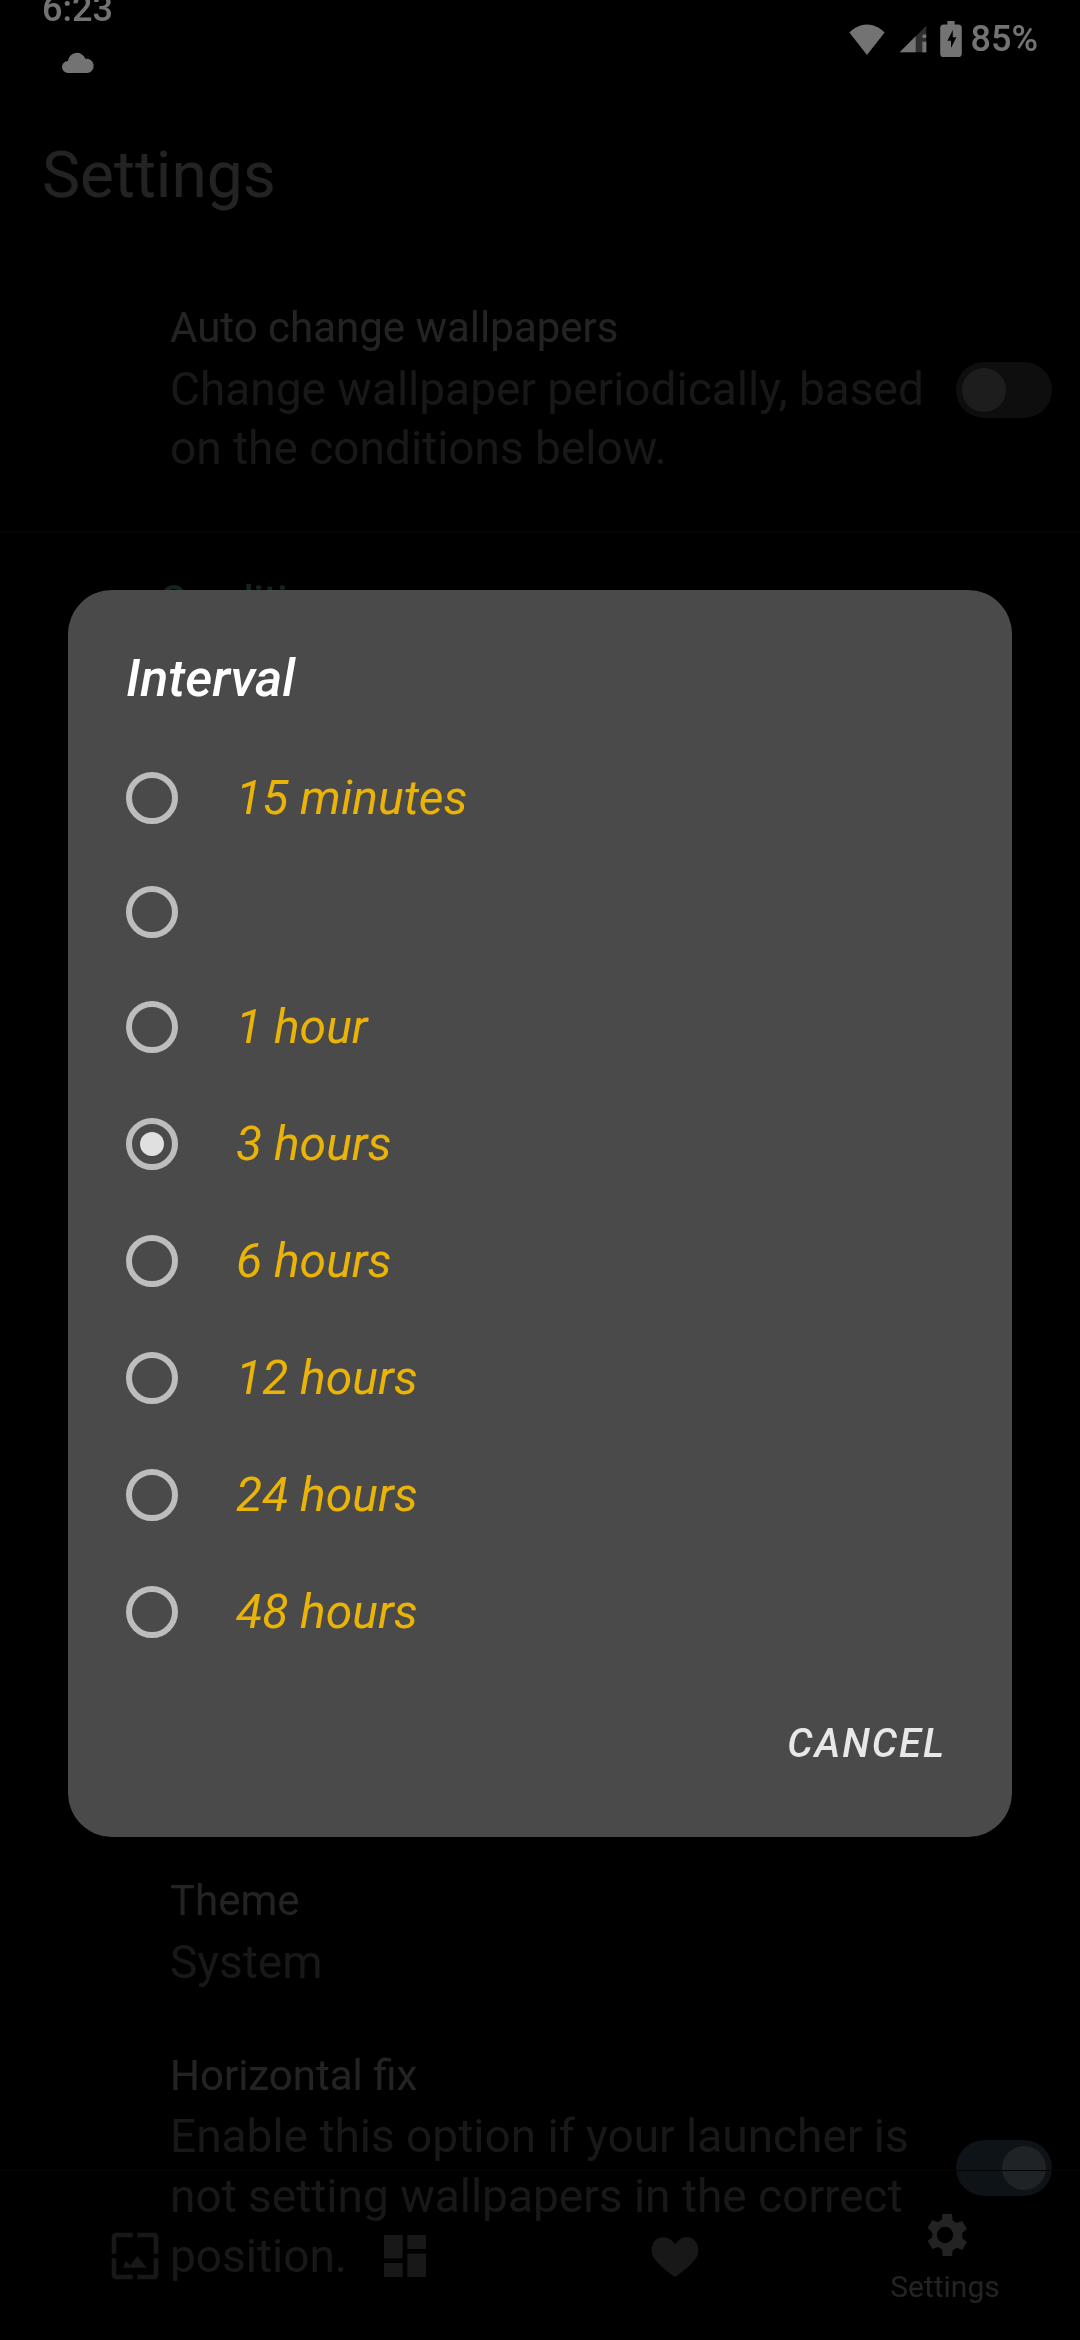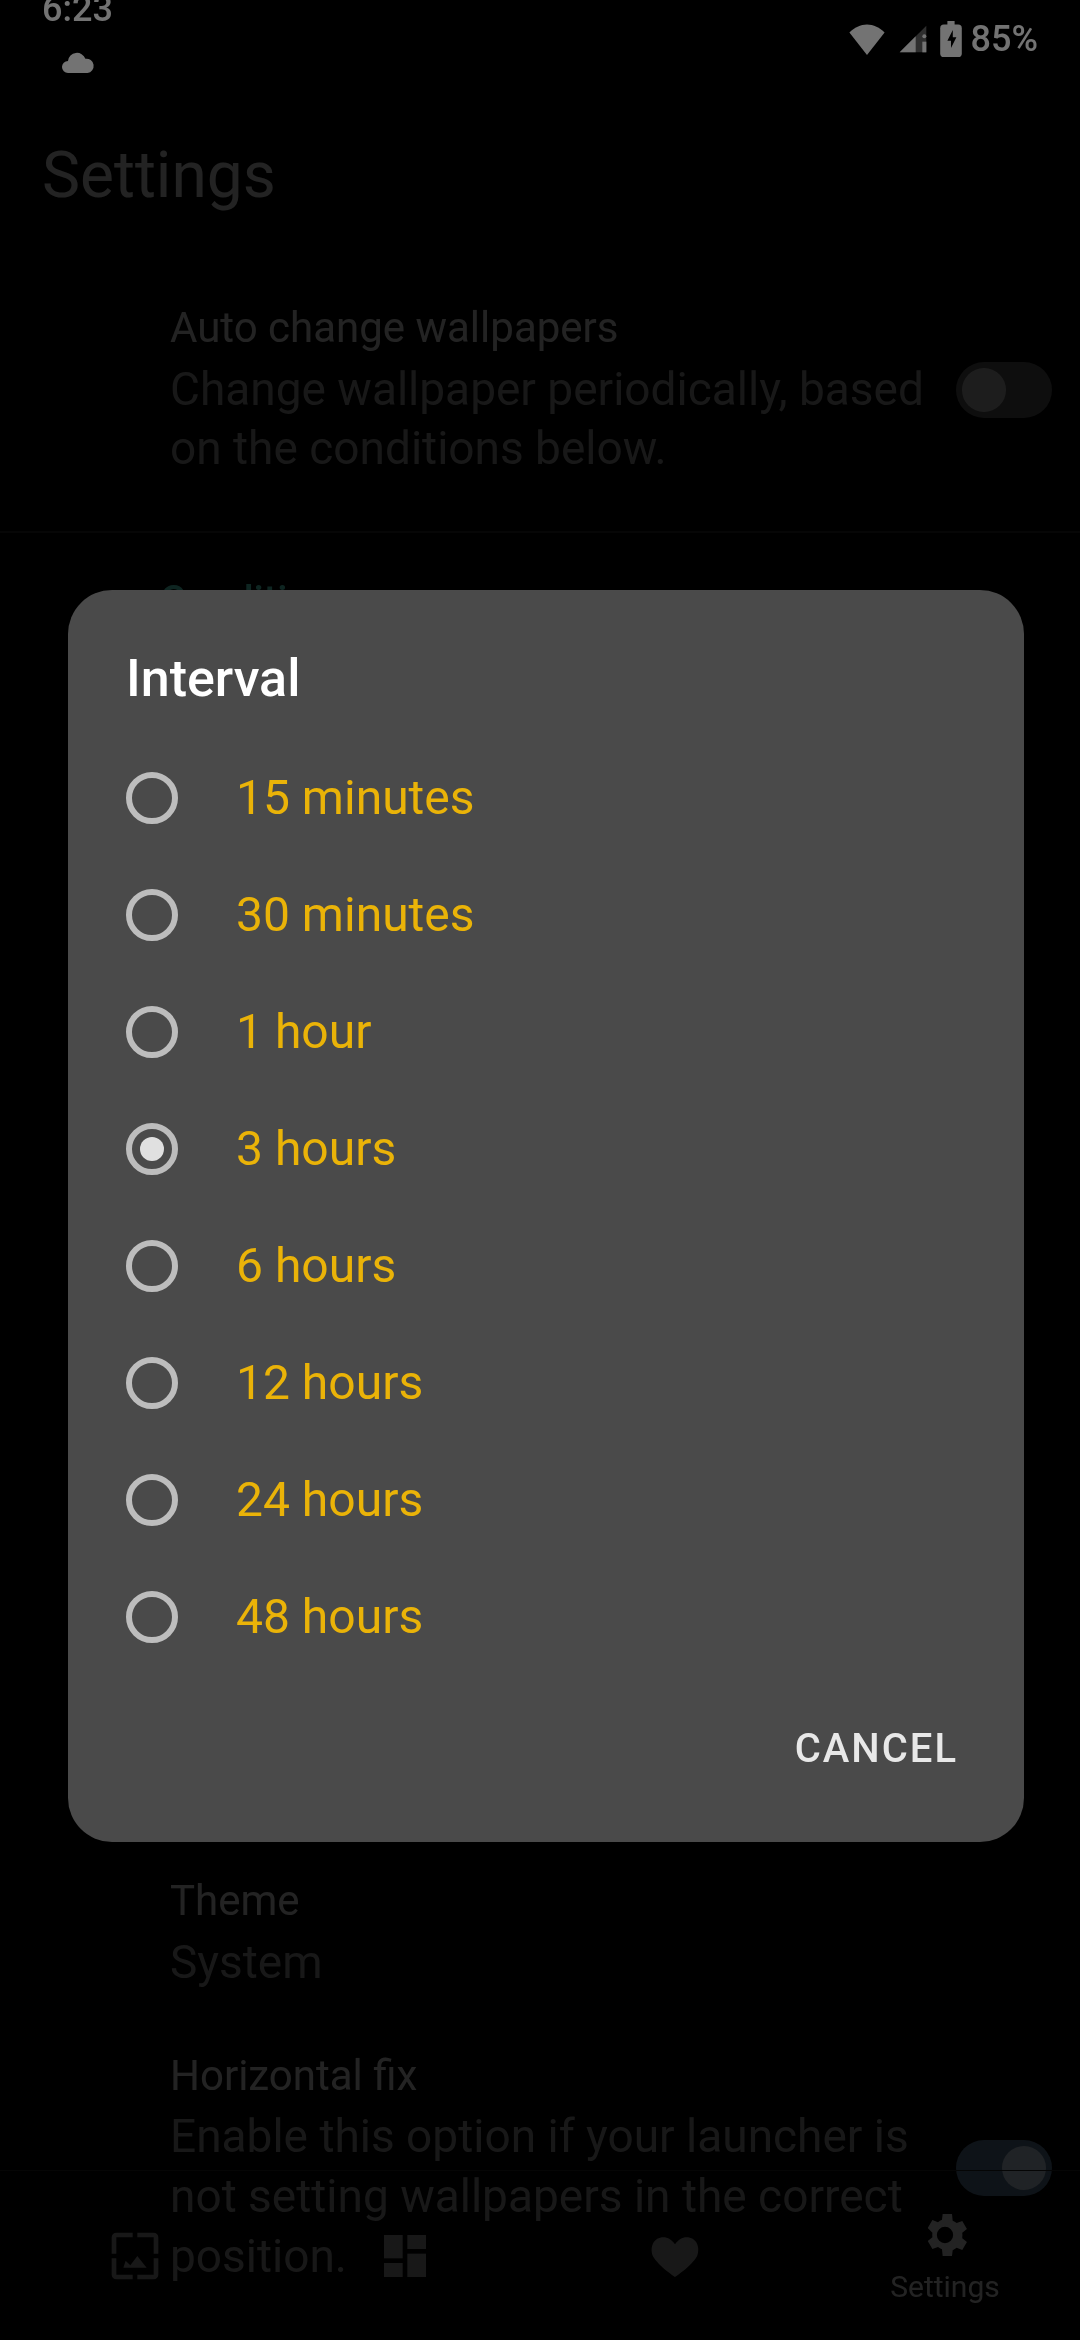--- a/index.html
+++ b/index.html
@@ -112,25 +112,26 @@
     .nav-item.active svg { fill: #e0e0e0; }
     .nav-label { font-size: 30px; }
 
     
     .scrim {
       position: absolute; inset: 0;
       background: rgba(0,0,0,0.55);
     }
     .dialog {
       position: absolute;
-      left: 68px; right: 56px;
+      left: 68px; right: 68px;
       top: 590px;
       background: #4a4a4a;
       border-radius: 44px;
       padding: 58px 0 20px;
+      font-style: italic;
     }
     .dialog-title {
       font-size: 52px;
       font-weight: 500;
       color: #fff;
       padding: 0 58px 30px;
     }
     .option {
       display: flex;
       align-items: center;
@@ -268,21 +269,20 @@
 <div class="scrim"></div>
 <div class="dialog">
   <div class="dialog-title">Interval</div>
 
   <div class="option">
     <div class="radio"></div>
     <div class="option-label">15 minutes</div>
   </div>
   <div class="option">
     <div class="radio"></div>
-    <div class="option-label">30 minutes</div>
   </div>
   <div class="option">
     <div class="radio"></div>
     <div class="option-label">1 hour</div>
   </div>
   <div class="option">
     <div class="radio selected"></div>
     <div class="option-label">3 hours</div>
   </div>
   <div class="option">

